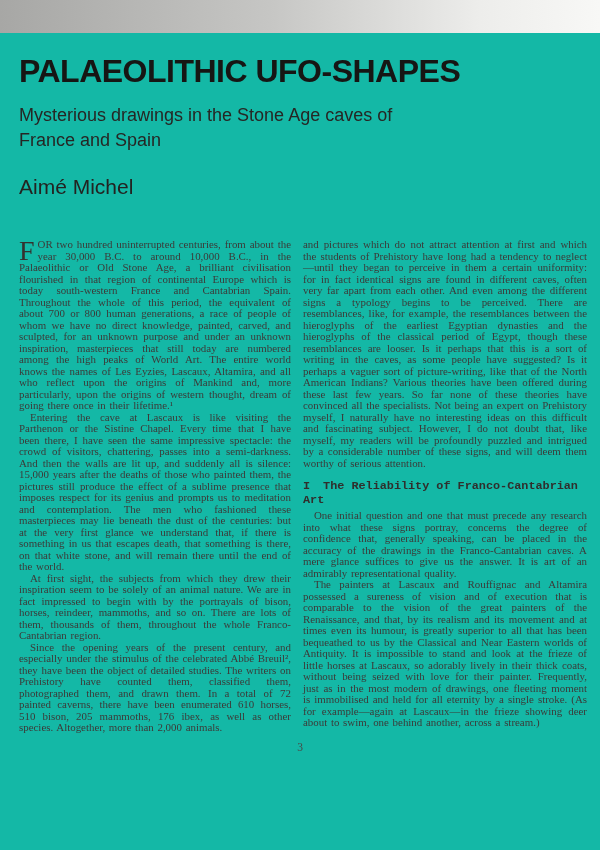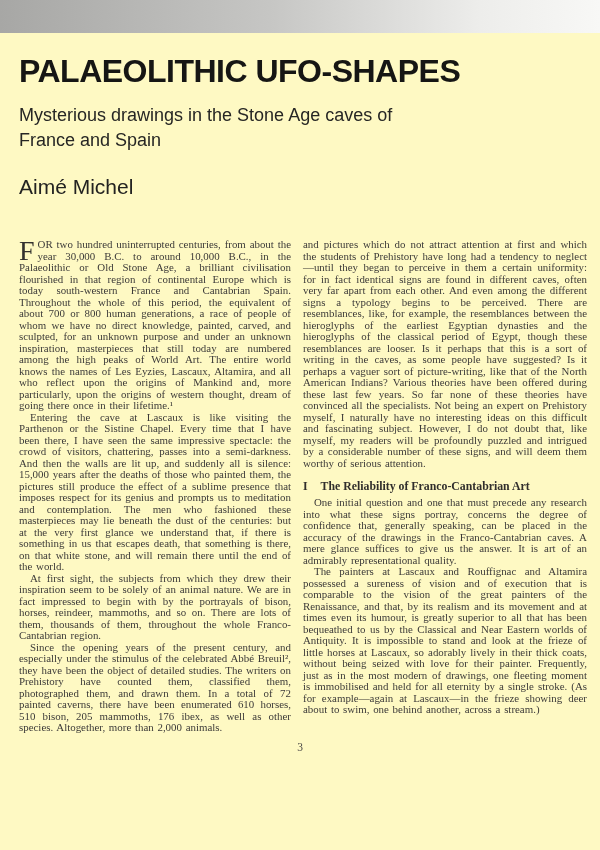--- a/index.html
+++ b/index.html
@@ -13,21 +13,21 @@
   .scan-edge-top {
     position: absolute; top: 0; left: 0; width: 600px; height: 33px;
     background: linear-gradient(to right, #a7a7a5 0%, #c6c6c4 45%, #ededeb 80%, #f8f8f6 100%);
   }
   .scan-edge-right {
     position: absolute; top: 33px; right: 0; width: 5px; height: 430px;
     background: linear-gradient(to bottom, #cfcfcd 0%, #e4e4e2 60%, rgba(250,250,248,0) 100%);
   }
   .page {
     position: absolute; top: 33px; left: 0; width: 600px; height: 817px;
-    background: #fef9c3;
+    background: #14b8a6;
   }
   .header { padding: 21px 28px 0 19px; }
   .title {
     font-family: "Liberation Sans", sans-serif;
     font-weight: bold;
     font-size: 32px;
     letter-spacing: -0.5px;
     color: #161614;
     margin: 0;
     line-height: 1.1;
@@ -69,20 +69,21 @@
     line-height: 21px;
     padding: 1px 3px 0 0;
     color: #34322f;
   }
   .section-heading {
     font-size: 11.8px;
     font-weight: bold;
     color: #302e2c;
     margin: 10px 0 3px 0;
     text-align: left;
+    font-family: Liberation Mono, monospace;
   }
   .section-heading .sec-num { margin-right: 13px; }
   .page-number {
     text-align: center;
     font-size: 11.5px;
     color: #4a4846;
     margin-top: 7px;
   }
 </style>
 </head>

